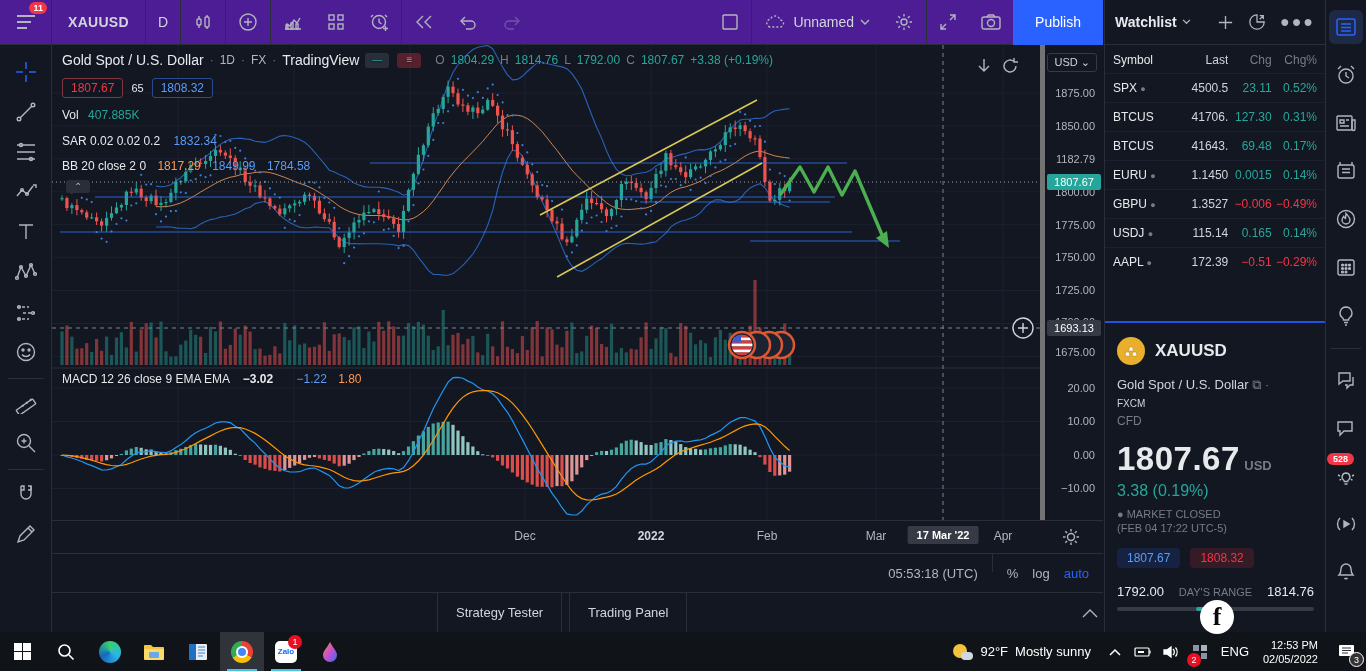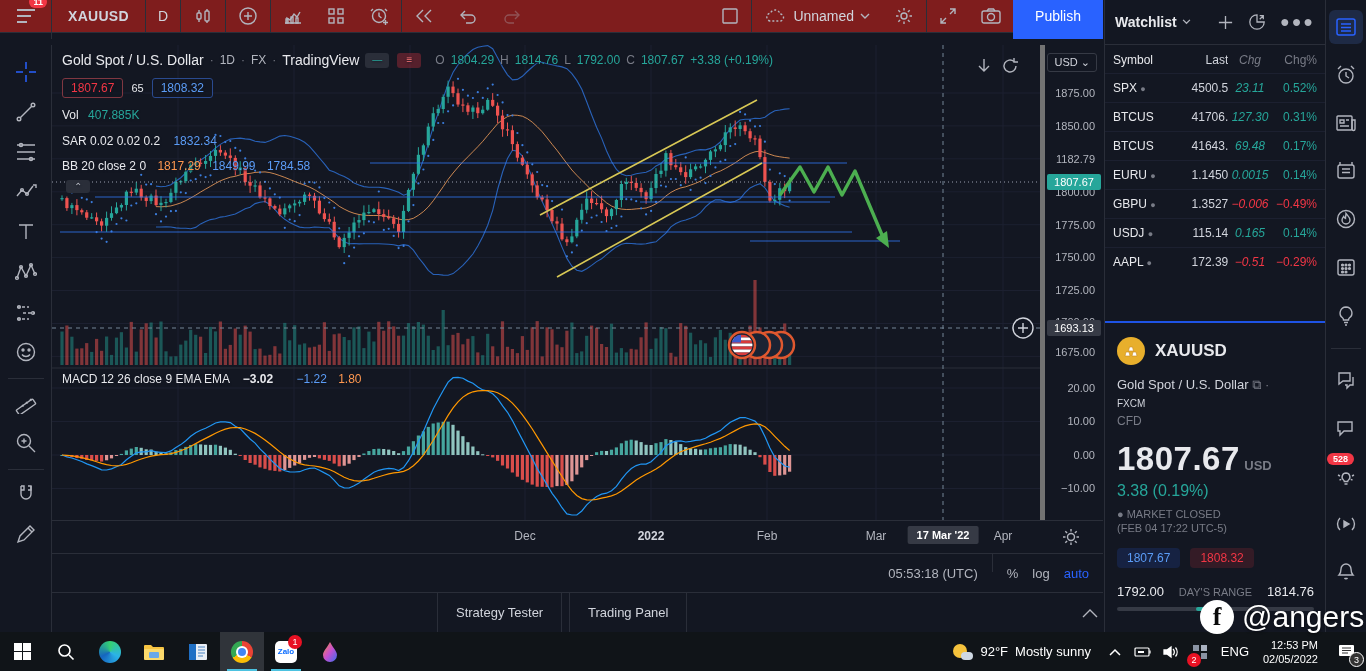--- a/index.html
+++ b/index.html
@@ -5,21 +5,21 @@
   * { margin:0; padding:0; box-sizing:border-box; }
   html,body { background:#000; }
   body { font-family:"Liberation Sans","DejaVu Sans",sans-serif; }
   #app { position:relative; width:1366px; height:671px; background:#131722; overflow:hidden; color:#d1d4dc; }
   .abs { position:absolute; }
   .flex { display:flex; align-items:center; }
   .sep-v { width:1px; background:#2a2e39; align-self:stretch; }
   svg { display:block; }
 
   
-  #topbar { left:0; top:0; width:1103px; height:33px; background:#7f1d1d; border-bottom:1px solid #2a2e39; display:flex; align-items:center; }
+  #topbar { left:0; top:0; width:1103px; height:45px; background:#4c1d95; border-bottom:1px solid #2a2e39; display:flex; align-items:center; }
   #burger { width:52px; height:45px; display:flex; align-items:center; justify-content:center; position:relative; border-right:1px solid #2a2e39; cursor:pointer; }
   .badge { position:absolute; background:#f23645; color:#fff; border-radius:8px; font-size:9px; font-weight:bold; padding:1px 4px; }
   .tb-item { height:45px; padding:0 12px; display:flex; align-items:center; color:#d1d4dc; font-size:14px; cursor:pointer; }
   .tb-sym { font-weight:bold; letter-spacing:.3px; padding:0 16px; }
   .icon { stroke:#b2b5be; fill:none; stroke-width:1.4; }
   .dim { opacity:.35; }
   #publish { background:#2962ff; color:#fff; height:45px; padding:0 22px; font-size:14px; display:flex; align-items:center; cursor:pointer; }
 
   
   #lefttb { left:0; top:45px; width:52px; height:587px; border-right:1px solid #2a2e39; background:#131722; display:flex; flex-direction:column; align-items:center; padding-top:8px; }
@@ -49,21 +49,21 @@
   .tab { position:absolute; top:0; height:39px; display:flex; align-items:center; padding:0 18px; border-right:1px solid #2a2e39; border-left:1px solid #2a2e39; cursor:pointer; }
 
   
   #wl { left:1104px; top:0; width:221px; height:632px; border-left:1px solid #2a2e39; background:#131722; }
   #wl-head { height:45px; border-bottom:1px solid #2a2e39; display:flex; align-items:center; padding:0 10px; }
   #wl-title { font-size:14px; font-weight:bold; color:#e8e9ed; cursor:pointer; }
   #wl-cols { display:flex; font-size:12px; color:#787b86; padding:8px 8px 6px 8px; }
   .wl-row { display:flex; font-size:12px; padding:7px 8px; border-top:1px solid #1c2030; cursor:pointer; }
   .c-sym { width:62px; color:#e8e9ed; overflow:hidden; white-space:nowrap; }
   .c-last { width:55px; text-align:right; color:#d1d4dc; overflow:hidden; white-space:nowrap; }
-  .c-chg { width:44px; text-align:center; overflow:hidden; white-space:nowrap;font-style:italic; }
+  .c-chg { width:44px; text-align:right; overflow:hidden; white-space:nowrap; }
   .c-chgp { width:46px; text-align:right; overflow:hidden; white-space:nowrap; }
   .mkt-dot { color:#787b86; font-size:9px; }
 
   
   #detail { position:absolute; left:0; top:321px; width:221px; padding:14px 12px; border-top:2px solid #1e53e5; }
   #coin { width:28px; height:28px; border-radius:50%; background:#e8af2c; display:flex; align-items:center; justify-content:center; }
   #d-price { font-size:33px; font-weight:bold; color:#e8e9ed; letter-spacing:.5px; }
   .d-chip { display:inline-block; font-size:12px; border-radius:4px; padding:3px 10px; }
   #rangebar { height:4px; background:#363a45; border-radius:2px; position:relative; margin-top:8px; }
   #rangefill { position:absolute; left:40%; width:16%; top:0; height:4px; background:#26a69a; border-radius:2px; }
@@ -1491,16 +1491,15 @@
             <rect x="1" y="1" width="15" height="11" rx="1" fill="#fff"></rect>
             <path d="M4 4h9M4 6.5h9M4 9h6" stroke="#333" stroke-width="1"></path>
           </svg>
         <span style="position:absolute;bottom:4px;right:2px;width:15px;height:15px;border-radius:50%;background:#333;border:1px solid #fff;color:#fff;font-size:9px;display:flex;align-items:center;justify-content:center">3</span>
       </div>
     </div>
   </div>
 
   <div id="watermark" class="abs">
     <div id="fb-circle">f</div>
-    <div id="wm-text">@angers</div>
   </div>
 
 </div>
 
 </body></html>

